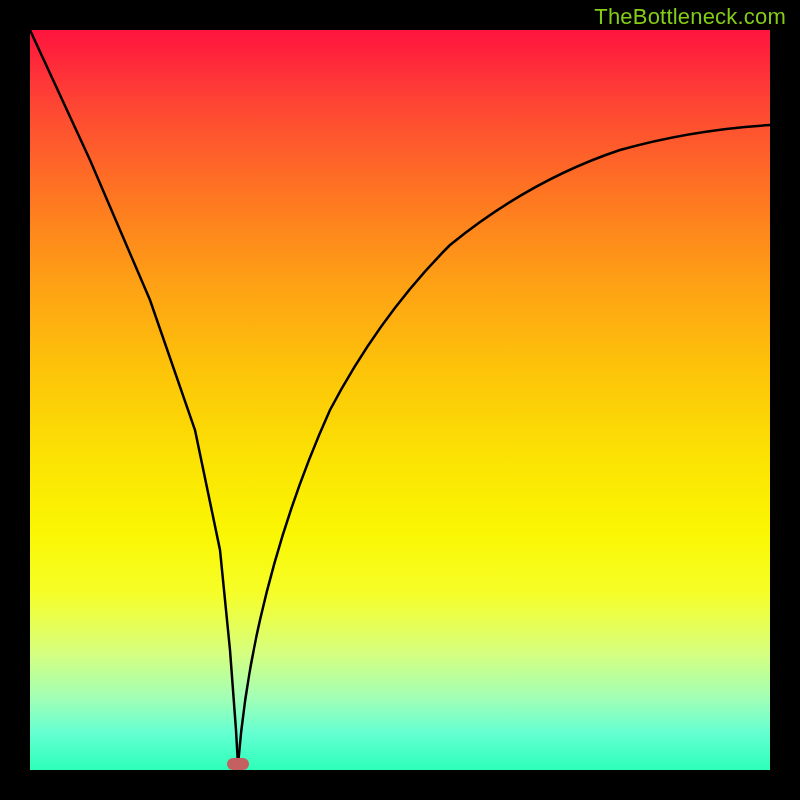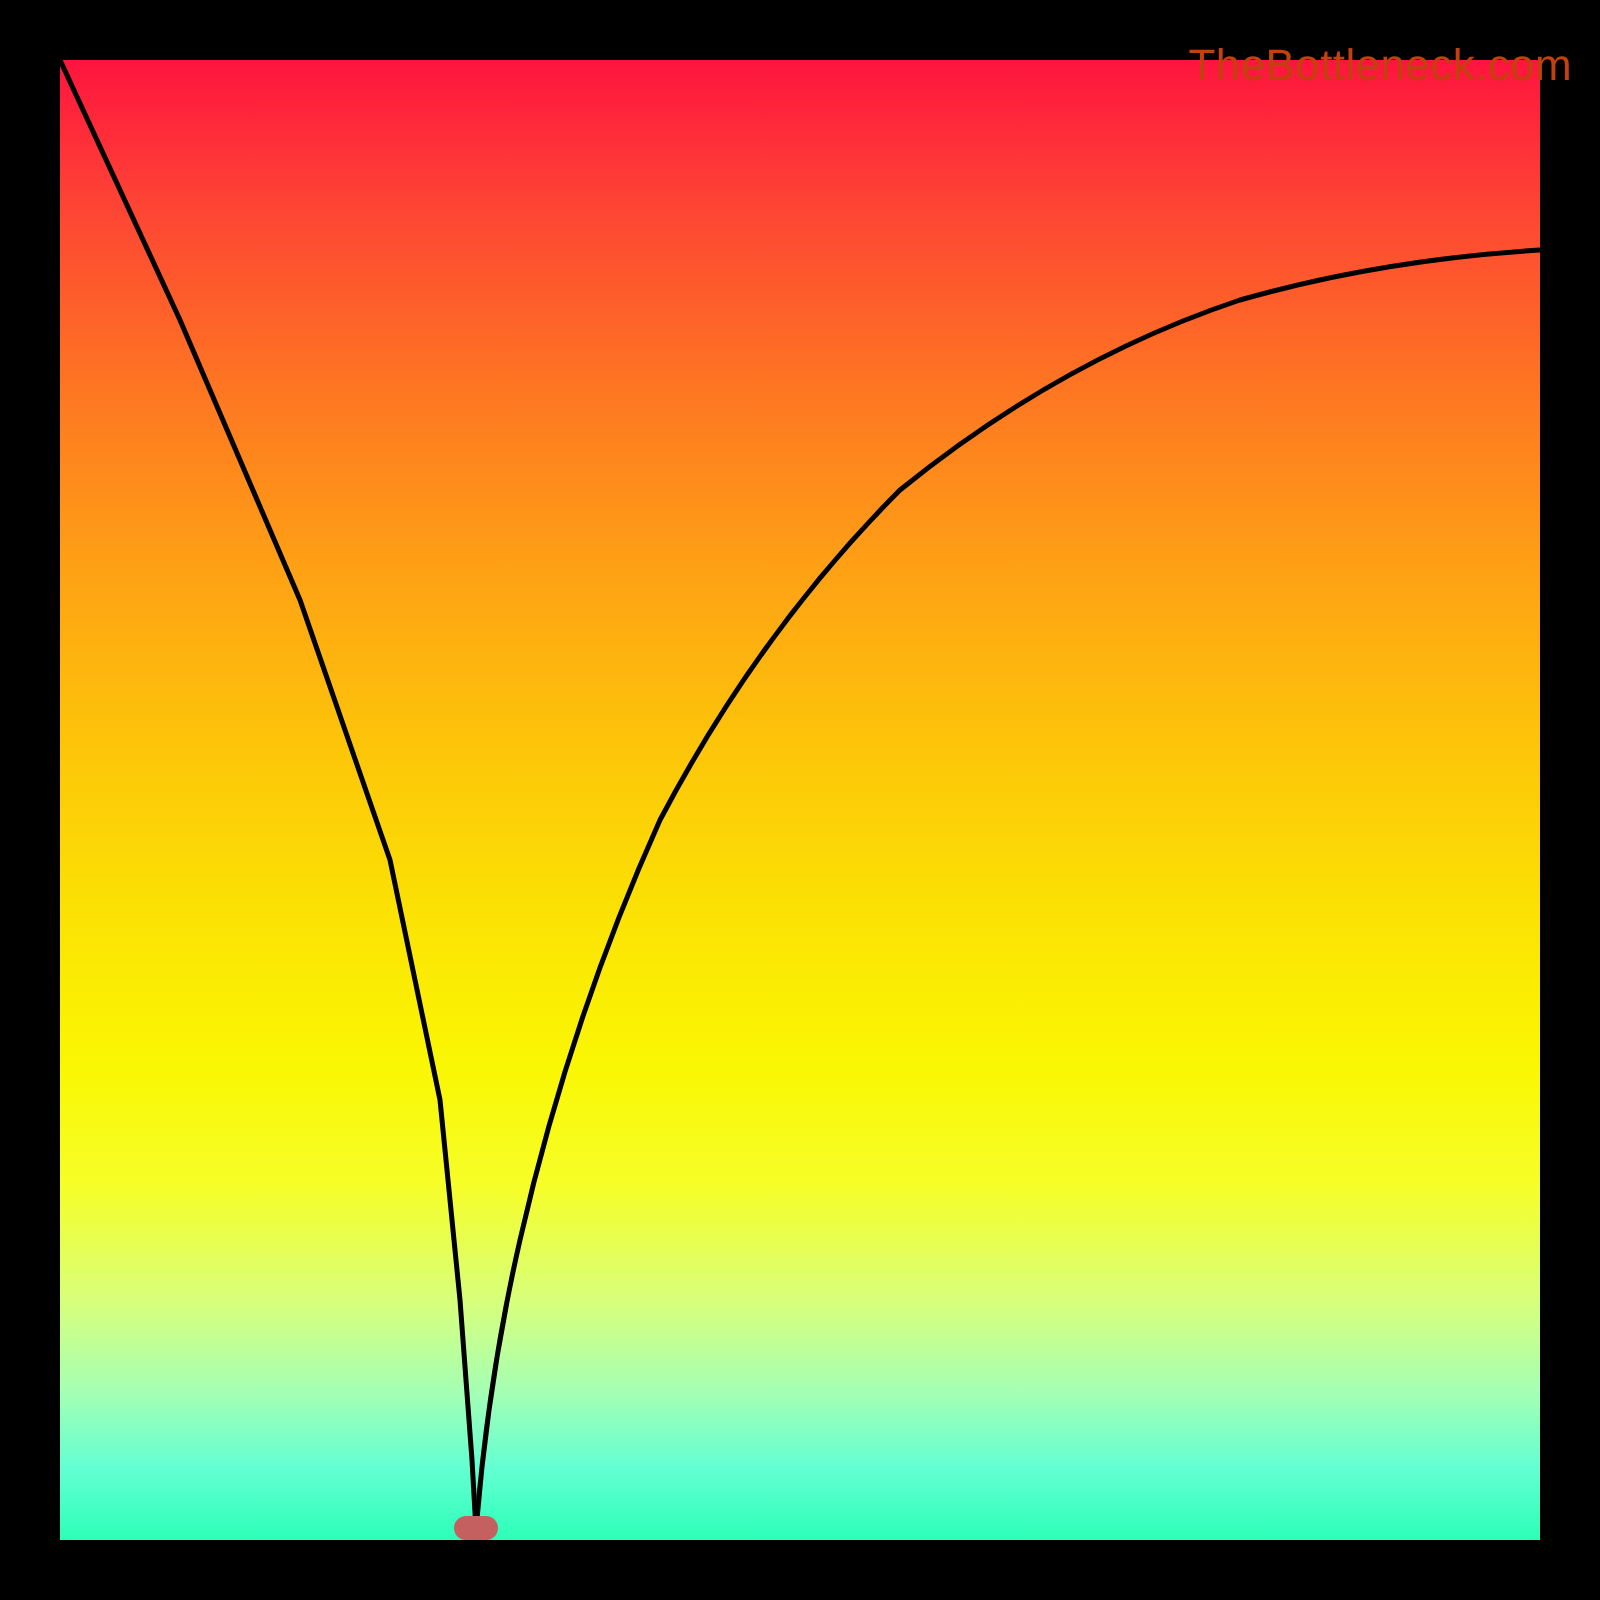--- a/index.html
+++ b/index.html
@@ -12,23 +12,23 @@
     font-family: Arial, Helvetica, sans-serif;
   }
   .frame {
     position: relative;
     width: 800px;
     height: 800px;
     background: #000;
   }
   .watermark {
     position: absolute;
-    top: 20px;
+    top: 4px;
     right: 14px;
-    color: #c2410c;
+    color: #84cc16;
     font-size: 22px;
     font-weight: 400;
     letter-spacing: 0.2px;
     z-index: 10;
   }
   .plot-area {
     position: absolute;
     left: 30px;
     top: 30px;
     width: 740px;

